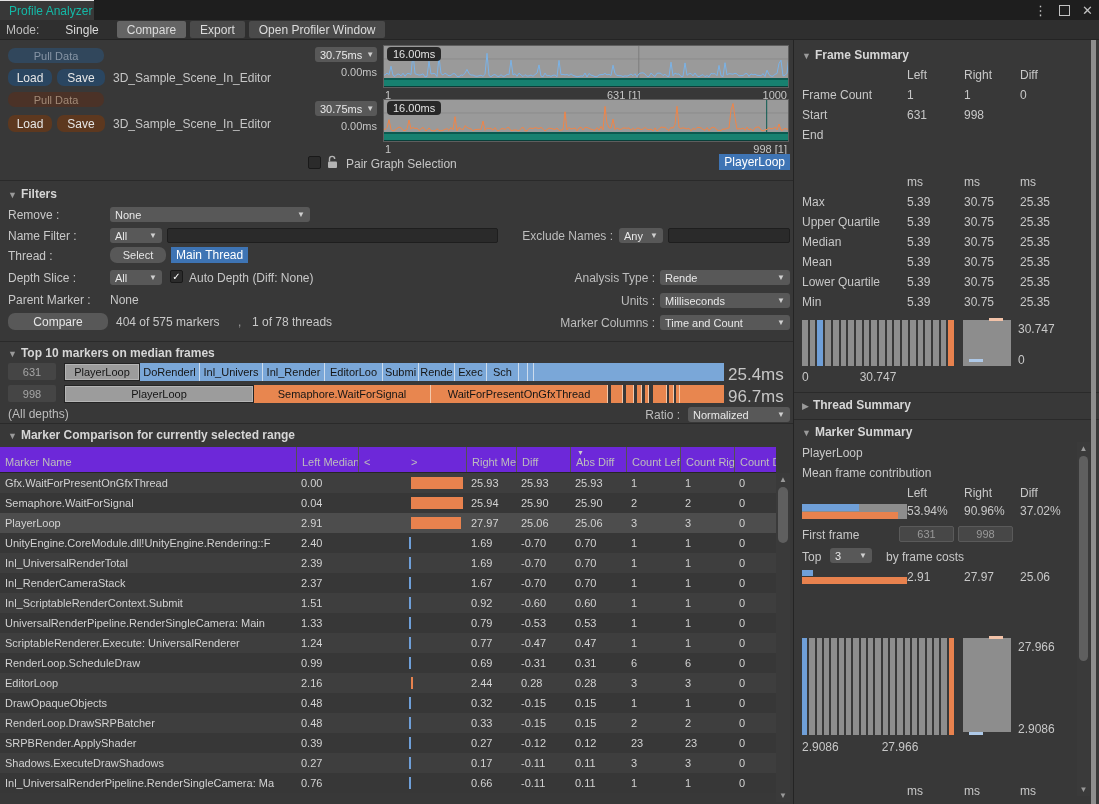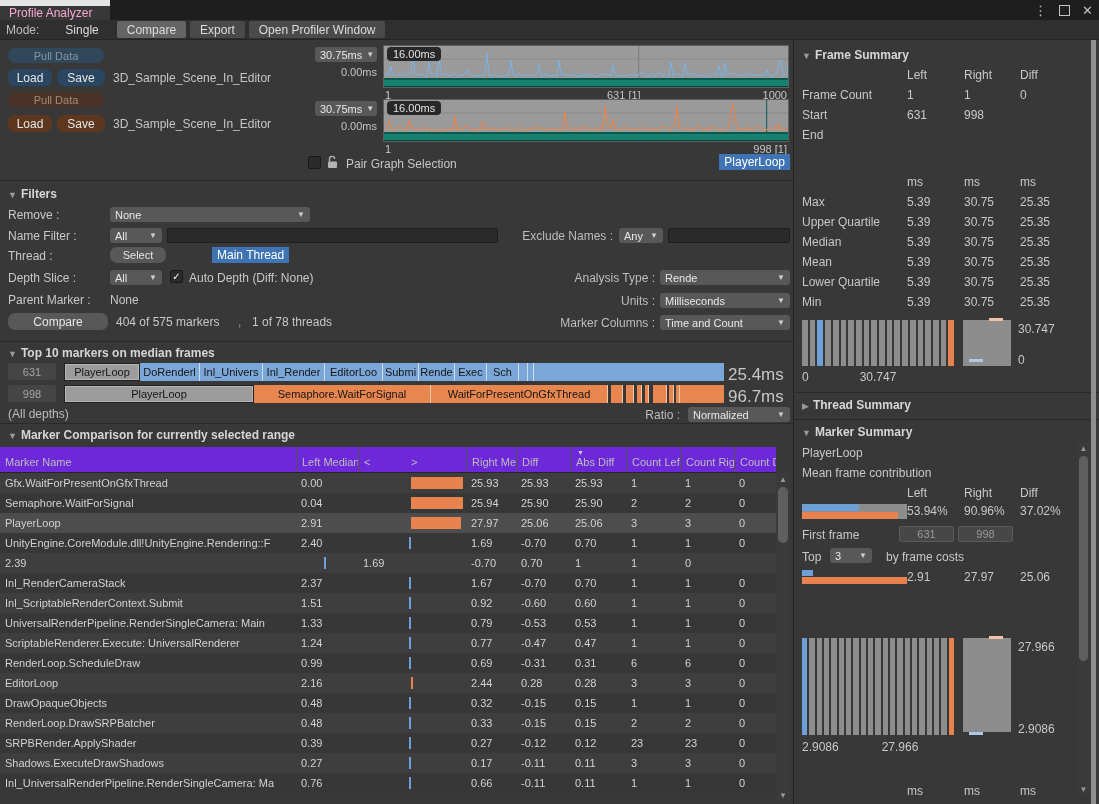--- a/index.html
+++ b/index.html
@@ -1,21 +1,21 @@
 <!DOCTYPE html>
 <html><head>
 <meta charset="utf-8">
 <style>
   html,body{margin:0;padding:0;background:#222;}
   body{font-family:"Liberation Sans",sans-serif;font-size:12px;color:#c8c8c8;-webkit-font-smoothing:antialiased;}
   .win{position:relative;width:1099px;height:804px;background:#383838;overflow:hidden;}
   .abs{position:absolute;}
   
   .titlebar{position:absolute;left:0;top:0;width:1099px;height:20px;background:#1e1e1e;}
-  .wtab{position:absolute;left:0;top:0;width:110px;height:20px;background:#383838;border-top:6px solid #e5e5e5;box-sizing:border-box;display:flex;align-items:center;padding-left:9px;color:#f9a8d4;}
+  .wtab{position:absolute;left:0;top:0;width:94px;height:20px;background:#383838;border-top:1px solid #e5e5e5;box-sizing:border-box;display:flex;align-items:center;padding-left:9px;color:#14b8a6;}
   .winicons{position:absolute;right:6px;top:0;height:20px;display:flex;align-items:center;gap:12px;color:#c2c2c2;}
   .wi{cursor:default;font-size:13px;}
   .maxi{width:9px;height:9px;border:1px solid #c2c2c2;display:inline-block;}
   
   .toolbar{position:absolute;left:0;top:20px;width:1099px;height:20px;background:#2f2f2f;border-bottom:1px solid #242424;box-sizing:border-box;display:flex;align-items:center;gap:4px;padding-left:6px;}
   .tlab{color:#bdbdbd;margin-right:8px;}
   .tbtn{height:17px;display:flex;align-items:center;padding:0 10px;background:#4a4a4a;color:#dcdcdc;border-radius:2px;}
   .tbtn.plain{background:transparent;padding:0 14px;}
   .tbtn.sel{background:#646464;}
   .main{position:absolute;left:0;top:40px;width:1099px;height:764px;}
@@ -198,21 +198,21 @@
       <input class="inp" style="left: 167px; top: 188px; width: 331px;">
       <span class="rlab" style="left:508px;top:189px;width:105px;">Exclude Names :</span>
       <div class="dd" style="left:619px;top:188px;width:44px;">
         <span>Any</span>
           <span class="ar">▼</span>
       </div>
       <input class="inp" style="left: 668px; top: 188px; width: 122px;">
 
       <span class="lbl" style="left:8px;top:209px;">Thread :</span>
       <div class="btn abs" style="left:110px;top:207px;width:56px;height:16px;font-size:11px;">Select</div>
-      <span class="hl abs" style="left:171px;top:207px;margin-left:41px;">Main Thread</span>
+      <span class="hl abs" style="left:171px;top:207px;">Main Thread</span>
 
       <span class="lbl" style="left:8px;top:231px;">Depth Slice :</span>
       <div class="dd" style="left:110px;top:230px;width:52px;">
         <span>All</span>
           <span class="ar">▼</span>
       </div>
       <div class="cb" style="left:170px;top:230px;">✓</div>
       <span class="lbl" style="left:189px;top:231px;">Auto Depth (Diff: None)</span>
       <span class="rlab" style="left:540px;top:231px;width:115px;">Analysis Type :</span>
       <div class="dd" style="left:660px;top:230px;width:130px;">
@@ -349,20 +349,21 @@
               <div class="bbar bl" style="width: 2px; left: calc(49% - 2px);"></div>
             </div>
             <div>1.69</div>
             <div>-0.70</div>
             <div>0.70</div>
             <div>1</div>
             <div>1</div>
             <div>0</div>
           </div>
           <div class="trow tgrid odd">
+            <div>Inl_UniversalRenderTotal</div>
             <div>2.39</div>
             <div class="bcell">
               <div class="bbar bl" style="width: 2px; left: calc(49% - 2px);"></div>
             </div>
             <div>1.69</div>
             <div>-0.70</div>
             <div>0.70</div>
             <div>1</div>
             <div>1</div>
             <div>0</div>

